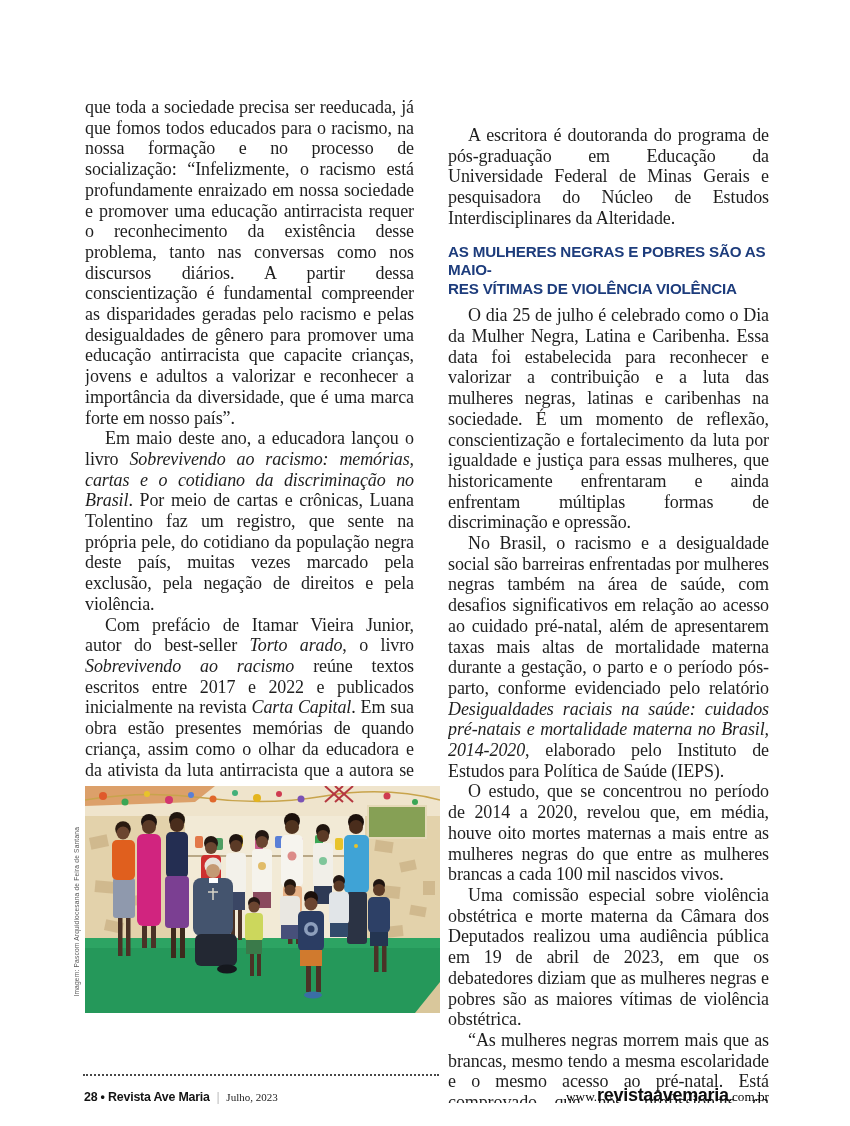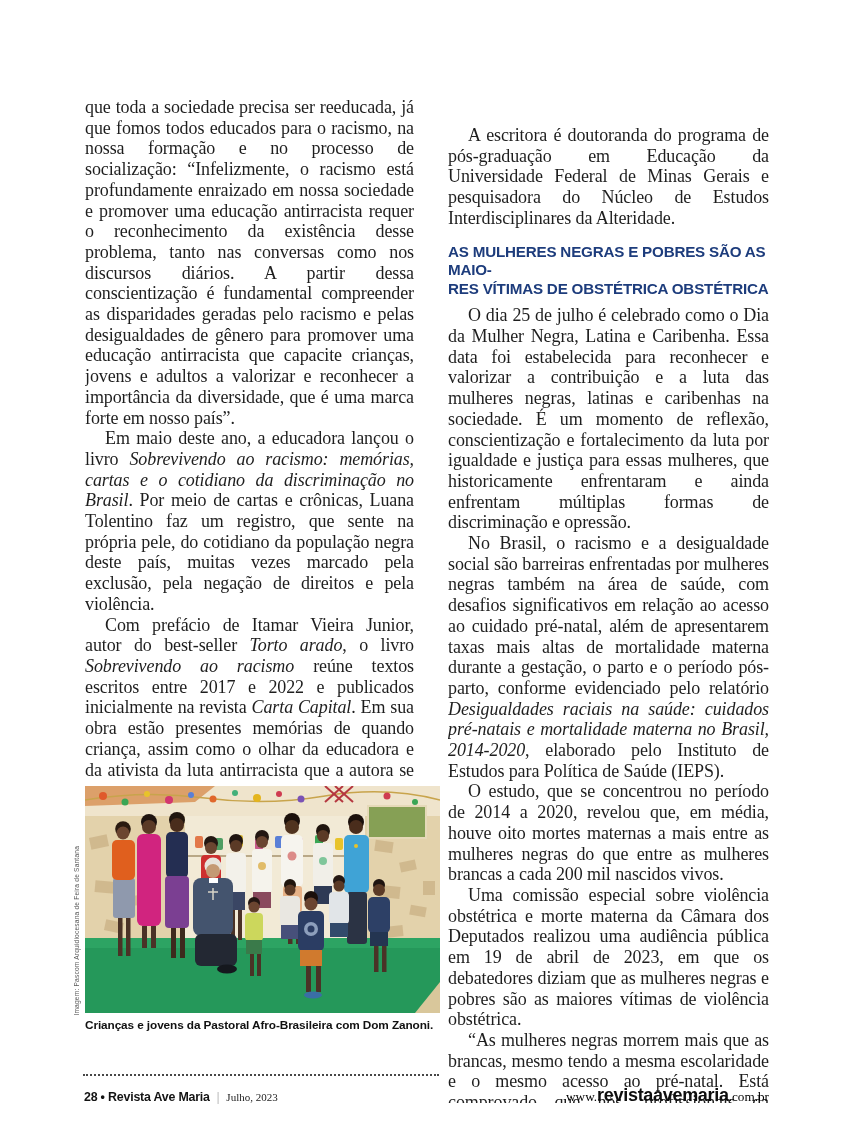--- a/index.html
+++ b/index.html
@@ -65,26 +65,26 @@
       <p class="para indent"><span>Em maio deste ano, a educadora lançou o livro </span><em>Sobrevivendo ao racismo: memórias, cartas e o cotidiano da discriminação no Brasil</em><span>. Por meio de cartas e crônicas, Luana Tolentino faz um registro, que sente na própria pele, do cotidiano da população negra deste país, muitas vezes marcado pela exclusão, pela negação de direitos e pela violência.</span></p>
       <p class="para indent"><span>Com prefácio de Itamar Vieira Junior, autor do best-seller </span><em>Torto arado</em><span>, o livro </span><em>Sobrevivendo ao racismo</em><span> reúne textos escritos entre 2017 e 2022 e publicados inicialmente na revista </span><em>Carta Capital</em><span>. Em sua obra estão presentes memórias de quando criança, assim como o olhar da educadora e da ativista da luta antirracista que a autora se tornou. Ao longo das páginas, ela descreve cenas de um Brasil que insiste em manter vivo o passado escravocrata nas relações pessoais e no funcionamento das instituições, de maneira destacada nas escolas. Trata-se de um registro pessoal do passado e do presente para construir um futuro sem racismo, pautado na justiça e na democracia.</span></p>
     </div>
 
   <div class="col col-right">
     <div>
         <p class="para indent"><span>A escritora é doutoranda do programa de pós-graduação em Educação da Universidade Federal de Minas Gerais e pesquisadora do Núcleo de Estudos Interdisciplinares da Alteridade.</span></p>
       </div>
     <h2 class="section-heading">
       <span class="hline">AS MULHERES NEGRAS E POBRES SÃO AS MAIO-</span>
-      <span class="hline">RES VÍTIMAS DE OBSTÉTRICA OBSTÉTRICA</span>
+      <span class="hline">RES VÍTIMAS DE VIOLÊNCIA VIOLÊNCIA</span>
     </h2>
     <div>
         <p class="para indent"><span>O dia 25 de julho é celebrado como o Dia da Mulher Negra, Latina e Caribenha. Essa data foi estabelecida para reconhecer e valorizar a contribuição e a luta das mulheres negras, latinas e caribenhas na sociedade. É um momento de reflexão, conscientização e fortalecimento da luta por igualdade e justiça para essas mulheres, que historicamente enfrentaram e ainda enfrentam múltiplas formas de discriminação e opressão.</span></p>
         <p class="para indent"><span>No Brasil, o racismo e a desigualdade social são barreiras enfrentadas por mulheres negras também na área de saúde, com desafios significativos em relação ao acesso ao cuidado pré-natal, além de apresentarem taxas mais altas de mortalidade materna durante a gestação, o parto e o período pós-parto, conforme evidenciado pelo relatório </span><em>Desigualdades raciais na saúde: cuidados pré-natais e mortalidade materna no Brasil, 2014-2020</em><span>, elaborado pelo Instituto de Estudos para Política de Saúde (IEPS).</span></p>
-        <p class="para indent"><span>O estudo, que se concentrou no período de 2014 a 2020, revelou que, em média, houve oito mortes maternas a mais entre as mulheres negras do que entre as mulheres brancas a cada 200 mil nascidos vivos.</span></p>
+        <p class="para indent"><span>O estudo, que se concentrou no período de 2014 a 2020, revelou que, em média, houve oito mortes maternas a mais entre as mulheres negras do que entre as mulheres brancas a cada 100 mil nascidos vivos.</span></p>
         <p class="para indent"><span>Uma comissão especial sobre violência obstétrica e morte materna da Câmara dos Deputados realizou uma audiência pública em 19 de abril de 2023, em que os debatedores diziam que as mulheres negras e pobres são as maiores vítimas de violência obstétrica.</span></p>
         <p class="para indent"><span>“As mulheres negras morrem mais que as brancas, mesmo tendo a mesma escolaridade e o mesmo acesso ao pré-natal. Está comprovado que nós, profissionais da enfermagem, dedicamos menos tempo na assistência do pré-natal à mulher negra do que à mulher branca”, afirmou a secretária de Saúde de Santa Catarina, a ex-deputada Carmen Zanotto, que na audiência defendeu a discussão sobre violência obstétrica dentro das insti-</span></p>
       </div>
   </div>
 
   <figure class="photo-wrap">
     <div class="photo-credit">Imagem: Pascom Arquidiocesana de Feira de Santana</div>
     <svg width="355" height="227" viewBox="0 0 355 227" role="img" aria-label="Crianças e jovens da Pastoral Afro-Brasileira com Dom Zanoni">
 
       <rect x="0" y="0" width="355" height="227" fill="#efe4cc"></rect>
@@ -260,21 +260,20 @@
       </g>
       <g>
         <circle cx="294" cy="99" r="6" fill="#1f1410"></circle>
           <circle cx="294" cy="104" r="6" fill="#5b3a26"></circle>
         <rect x="283" y="111" width="22" height="36" rx="5" fill="#2d4066"></rect>
         <rect x="285" y="146" width="18" height="14" fill="#243551"></rect>
         <rect x="289" y="160" width="4.5" height="26" fill="#4a3226"></rect>
           <rect x="297" y="160" width="4.5" height="26" fill="#4a3226"></rect>
       </g>
     </svg>
-    <figcaption class="photo-caption">Crianças e jovens da Pastoral Afro-Brasileira com Dom Zanoni.</figcaption>
   </figure>
 
   <div class="footer-rule"></div>
 
   <div class="footer">
     <div class="footer-left">
       <span class="f-bold">28 • Revista Ave Maria</span><span class="f-sep">|</span><span class="f-date">Julho, 2023</span>
     </div>
     <div class="footer-right">
       <span class="f-www">www.</span><span class="f-site">revistaavemaria</span><span class="f-www">.com.br</span>

